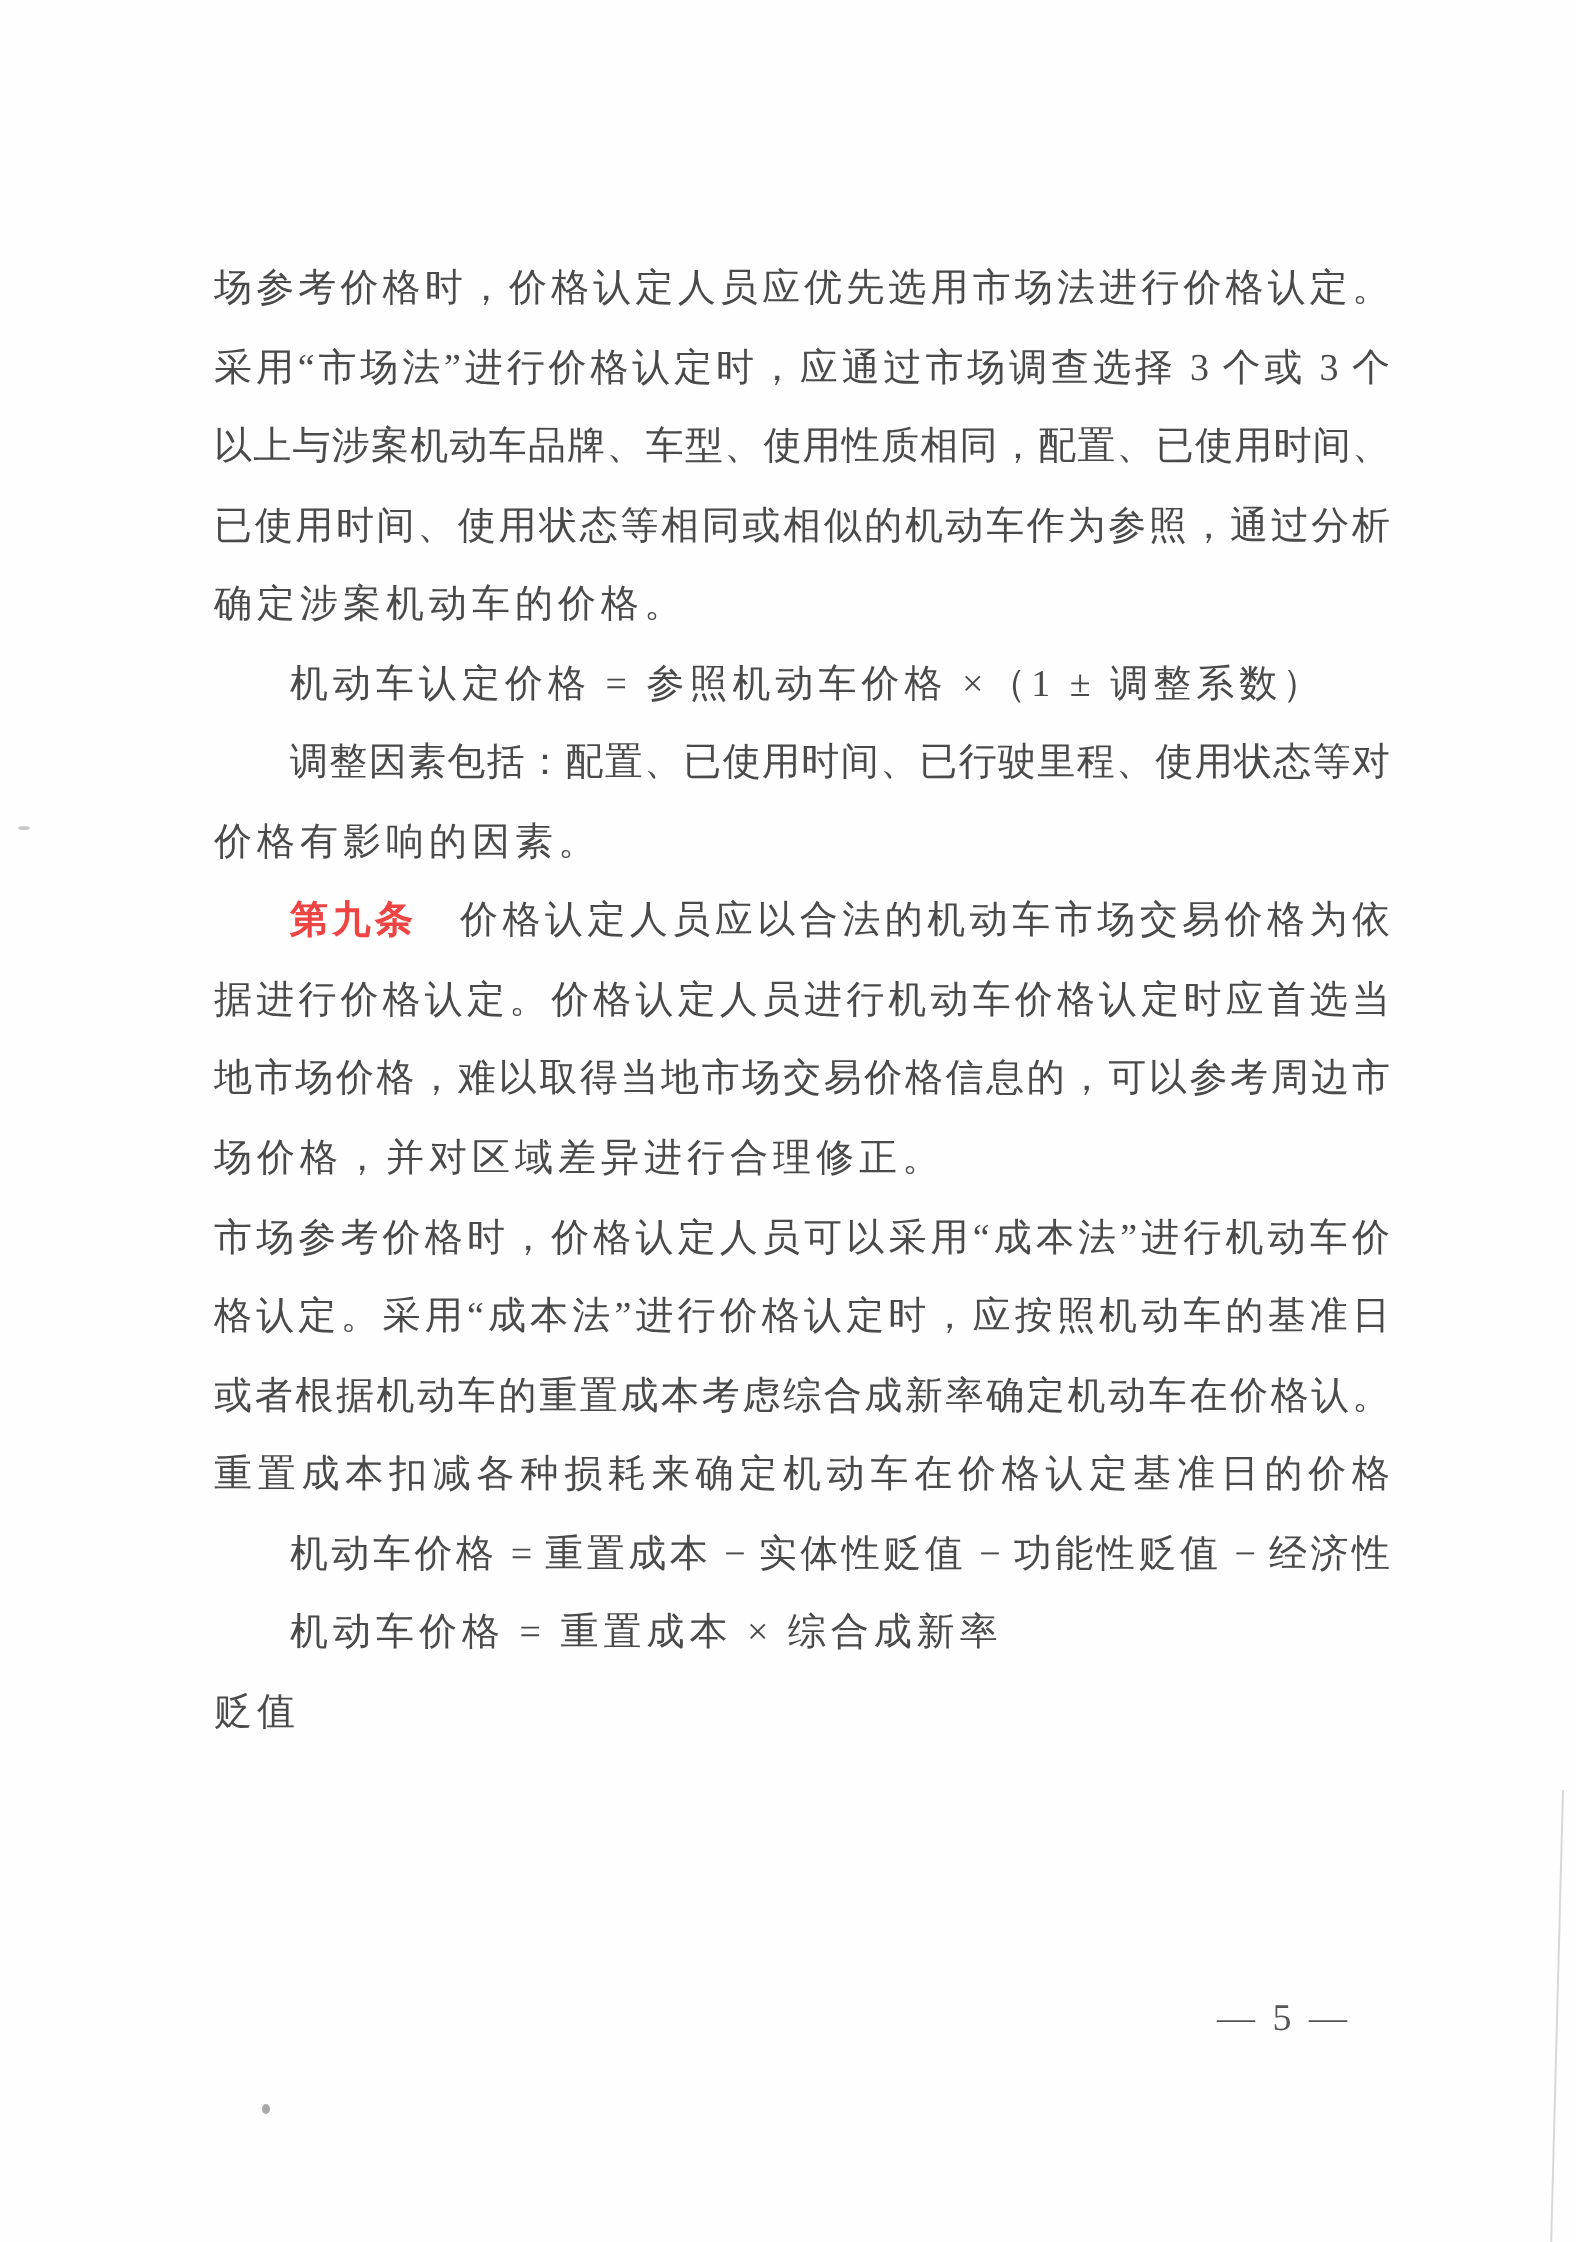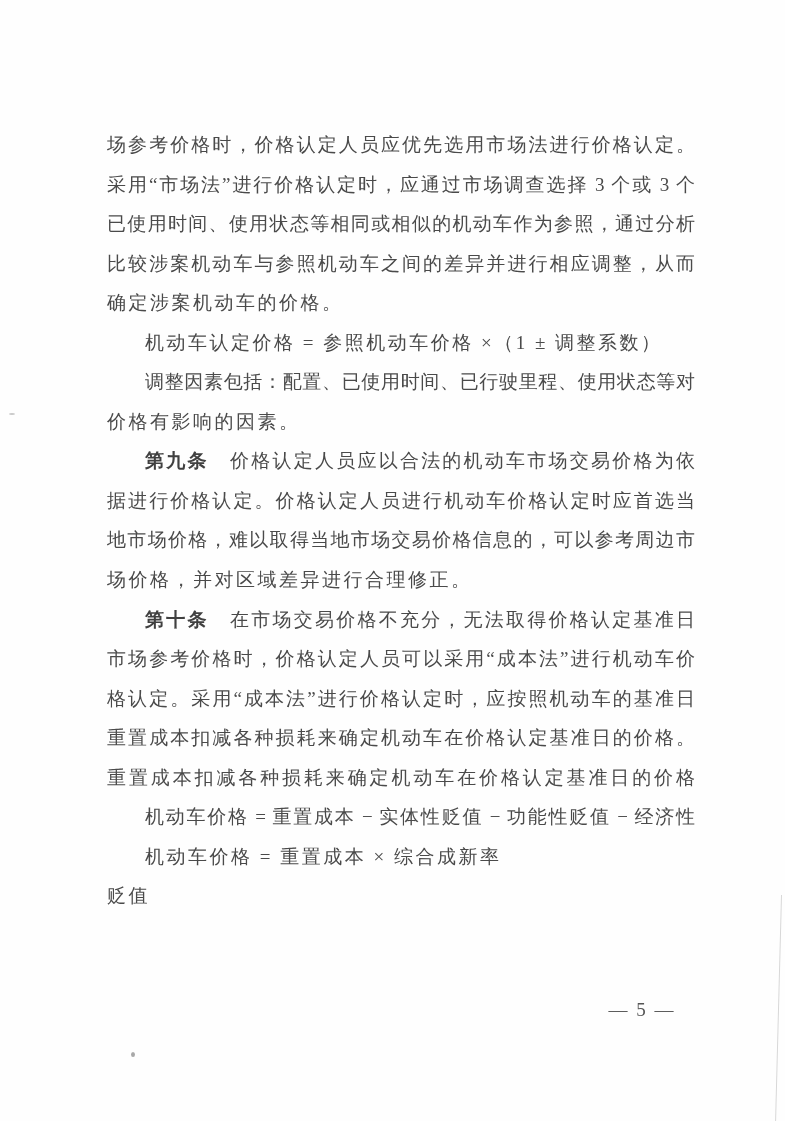--- a/index.html
+++ b/index.html
@@ -31,21 +31,21 @@
     text-align-last: justify;
   }
   
   .line.end {
     text-align: left;
     text-align-last: left;
     letter-spacing: 2.5px;
     font-family: Liberation Serif, serif;
   }
   .line.ind { text-indent: 2em; text-align: right; }
-  .term { font-weight: bold; color: #404040; }
+  .term { font-weight: bold; color: #ef4444; }
   .page-number {
     position: absolute;
     left: 592px;
     top: 995px;
     width: 100px;
     height: 30px;
     line-height: 30px;
     text-align: center;
     font-size: 19px;
     letter-spacing: 2px;
@@ -82,34 +82,33 @@
   }
 </style>
 </head>
 <body>
 
 <div class="page">
 
   <div class="body-text">
     <div class="line full">场参考价格时，价格认定人员应优先选用市场法进行价格认定。</div>
     <div class="line full">采用“市场法”进行价格认定时，应通过市场调查选择 3 个或 3 个</div>
+    <div class="line full">以上与涉案机动车品牌、车型、使用性质相同，配置、已使用时间、</div>
     <div class="line full">已使用时间、使用状态等相同或相似的机动车作为参照，通过分析</div>
-    <div class="line full">比较涉案机动车与参照机动车之间的差异并进行相应调整，从而</div>
     <div class="line end">确定涉案机动车的价格。</div>
     <div class="line end ind">机动车认定价格 = 参照机动车价格 ×（1 ± 调整系数）</div>
     <div class="line full ind">调整因素包括：配置、已使用时间、已行驶里程、使用状态等对</div>
     <div class="line end">价格有影响的因素。</div>
     <div class="line full ind"><span class="term">第九条</span><span>　价格认定人员应以合法的机动车市场交易价格为依</span></div>
     <div class="line full">据进行价格认定。价格认定人员进行机动车价格认定时应首选当</div>
     <div class="line full">地市场价格，难以取得当地市场交易价格信息的，可以参考周边市</div>
     <div class="line end">场价格，并对区域差异进行合理修正。</div>
-    <div class="line full ind"><span class="term">第十条</span><span>　在市场交易价格不充分，无法取得价格认定基准日</span></div>
     <div class="line full">市场参考价格时，价格认定人员可以采用“成本法”进行机动车价</div>
     <div class="line full">格认定。采用“成本法”进行价格认定时，应按照机动车的基准日</div>
-    <div class="line full">重置成本扣减各种损耗来确定机动车在价格认定基准日的价格。</div>
+    <div class="line full">或者根据机动车的重置成本考虑综合成新率确定机动车在价格认。</div>
     <div class="line full">重置成本扣减各种损耗来确定机动车在价格认定基准日的价格</div>
     <div class="line full ind">机动车价格 = 重置成本 − 实体性贬值 − 功能性贬值 − 经济性</div>
     <div class="line end ind">机动车价格 = 重置成本 × 综合成新率</div>
     <div class="line end">贬值</div>
   </div>
 
   <div class="page-number">— 5 —</div>
 
   <div class="scan-edge-1"></div>
   <div class="scan-edge-2"></div>

